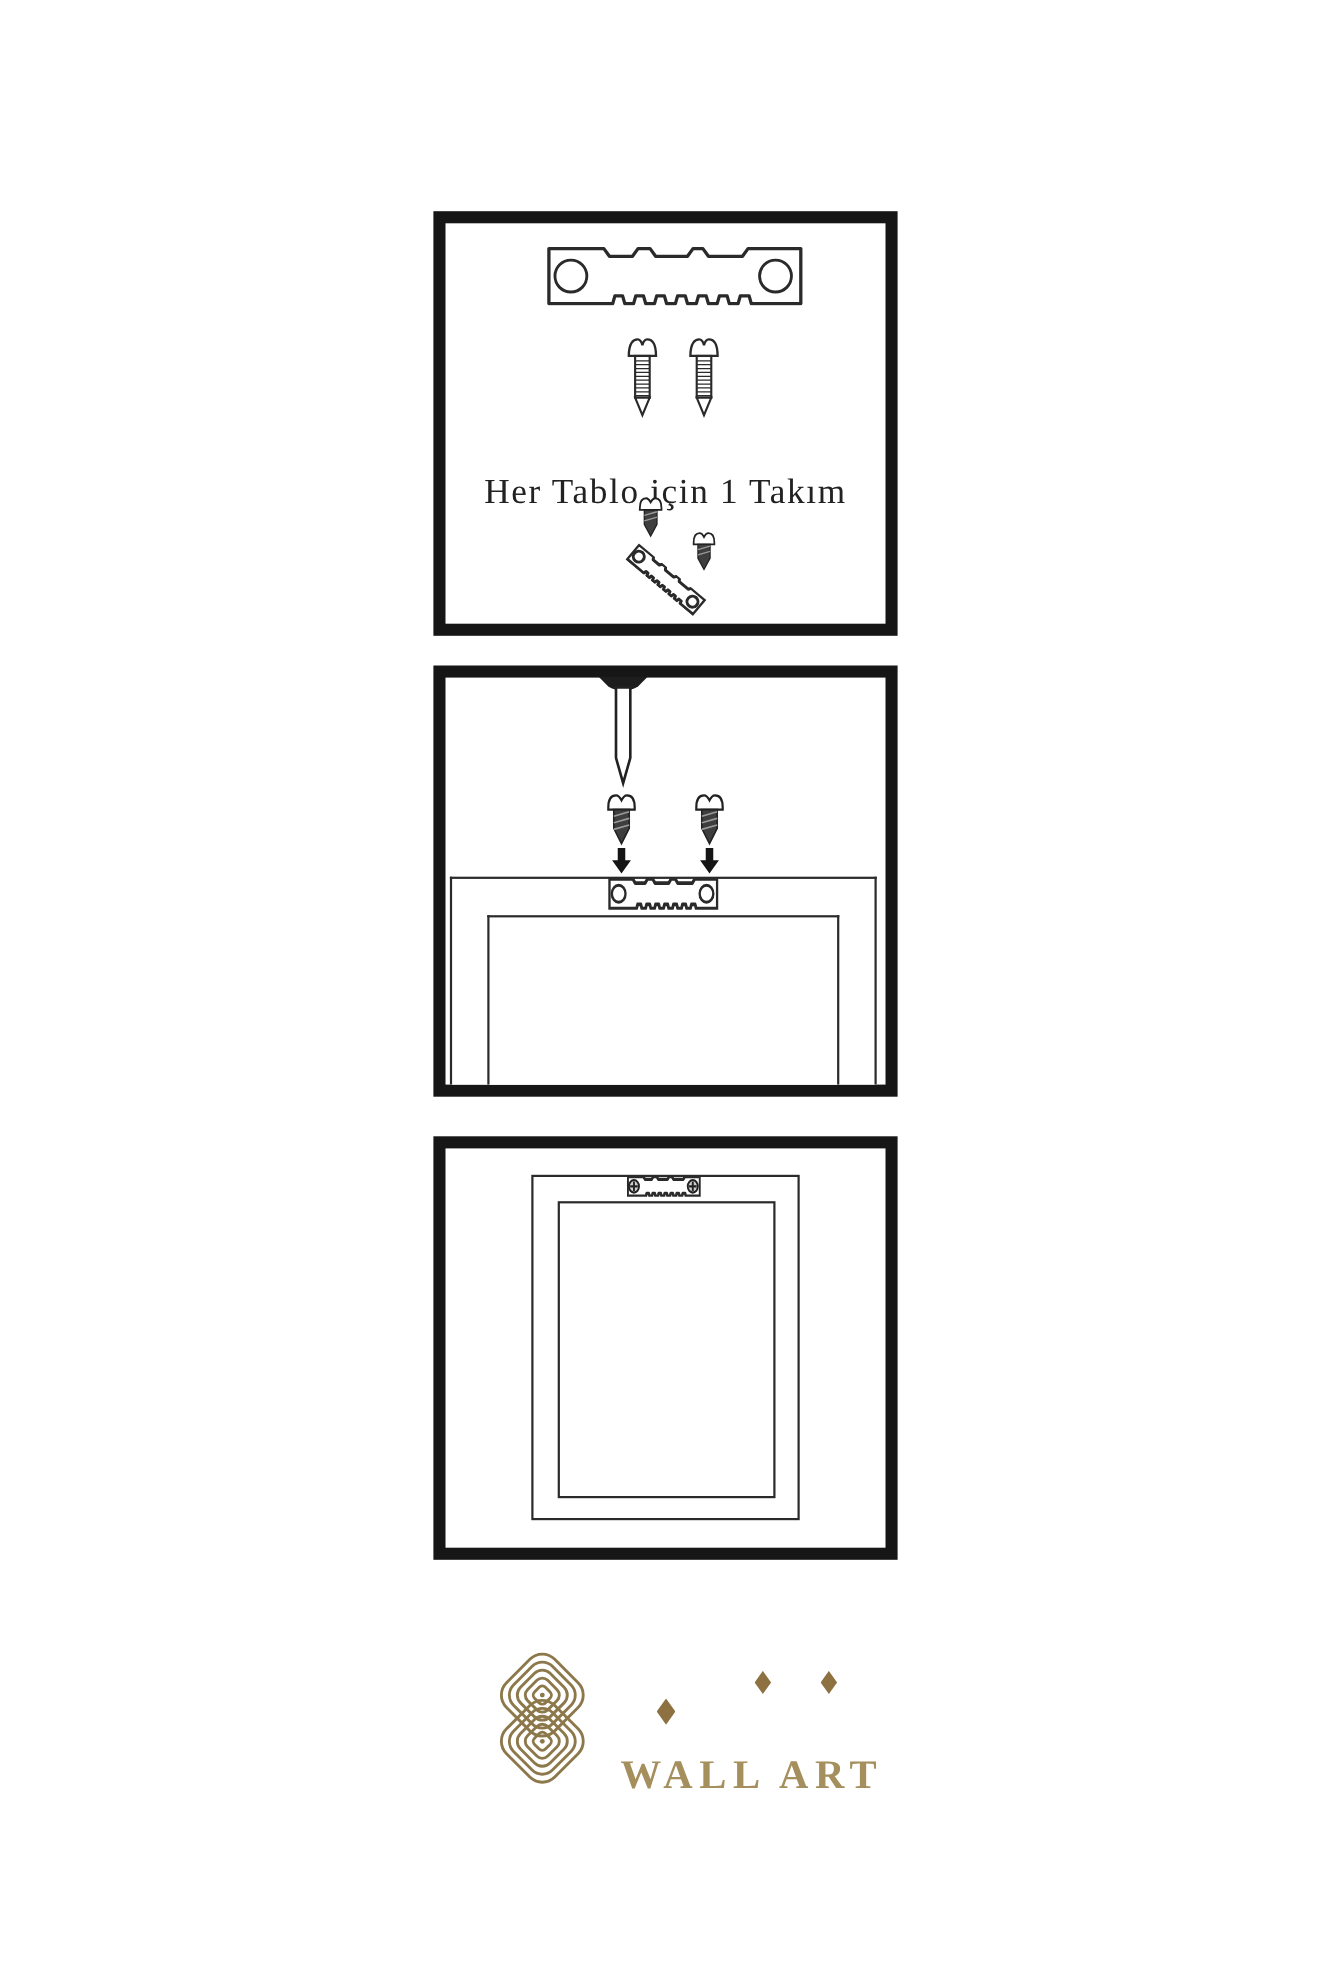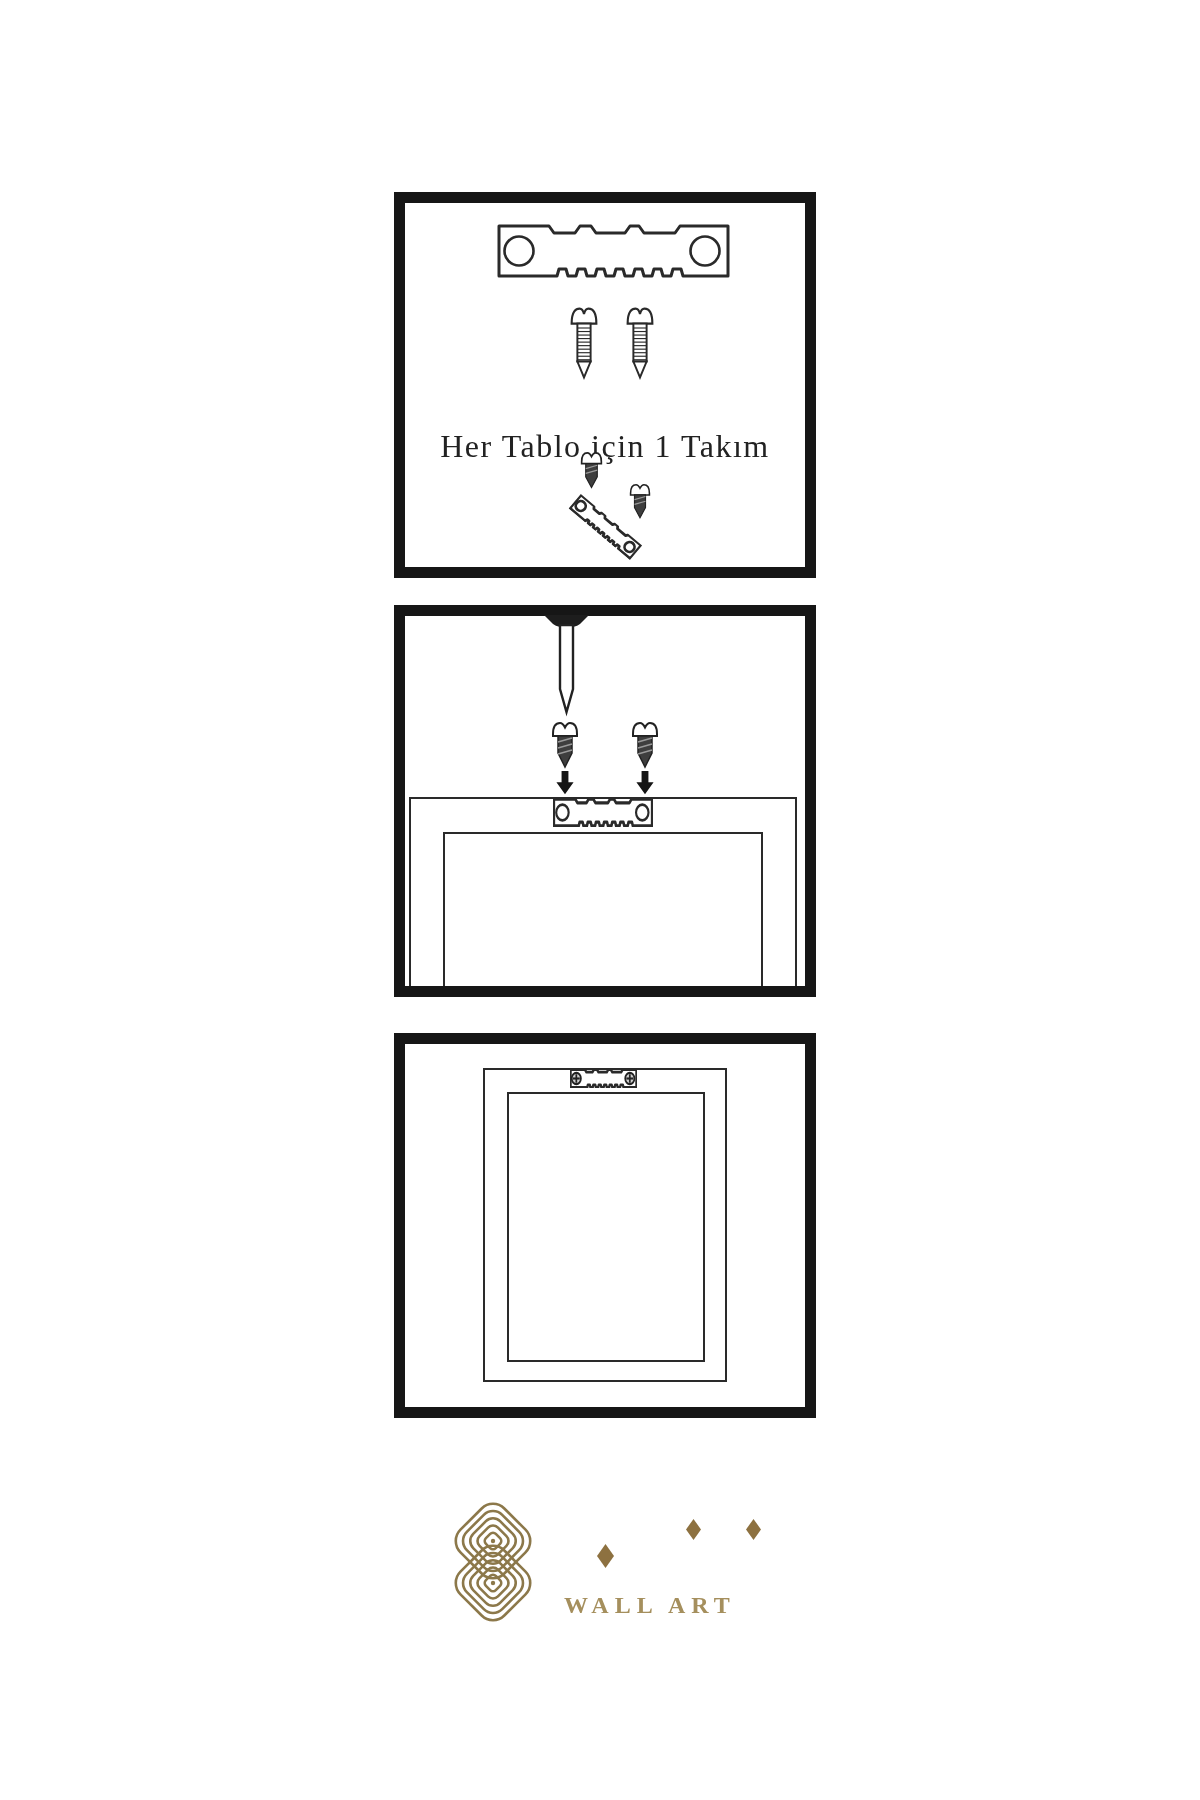--- a/index.html
+++ b/index.html
@@ -12,21 +12,21 @@
   #panel2{top:605px;height:392px;}
   #panel3{top:1033px;height:385px;}
   .caption{position:absolute;left:0;right:0;top:189px;text-align:center;
            font-size:32px;letter-spacing:1.5px;font-weight:500;color:#222;white-space:nowrap;margin-top:36px;}
   .oframe{position:absolute;border:2.4px solid var(--c-line,#2a2a2a);box-sizing:border-box;background:#fff;}
   .noborder-bottom{border-bottom:none;}
   .diamond{position:absolute;background:var(--c-diamond-gold,#8d7140);
            clip-path:polygon(50% 0,100% 50%,50% 100%,0 50%);}
   .brand{position:absolute;left:556px;top:1495px;font-size:104px;line-height:1.0;
          letter-spacing:3px;font-weight:600;color:var(--c-brand-green,#264a3b);}
-  .subtitle{position:absolute;left:564px;top:1592px;font-size:24px;letter-spacing:6px;
+  .subtitle{position:absolute;left:564px;top:1592px;font-size:37px;letter-spacing:6px;
             font-weight:600;color:var(--c-subtitle-gold,#a58f5d);white-space:nowrap;}
   svg{display:block;}
 </style>
 </head>
 <body>
 
 <div class="page">
 
   <div class="panel" id="panel1">
 

